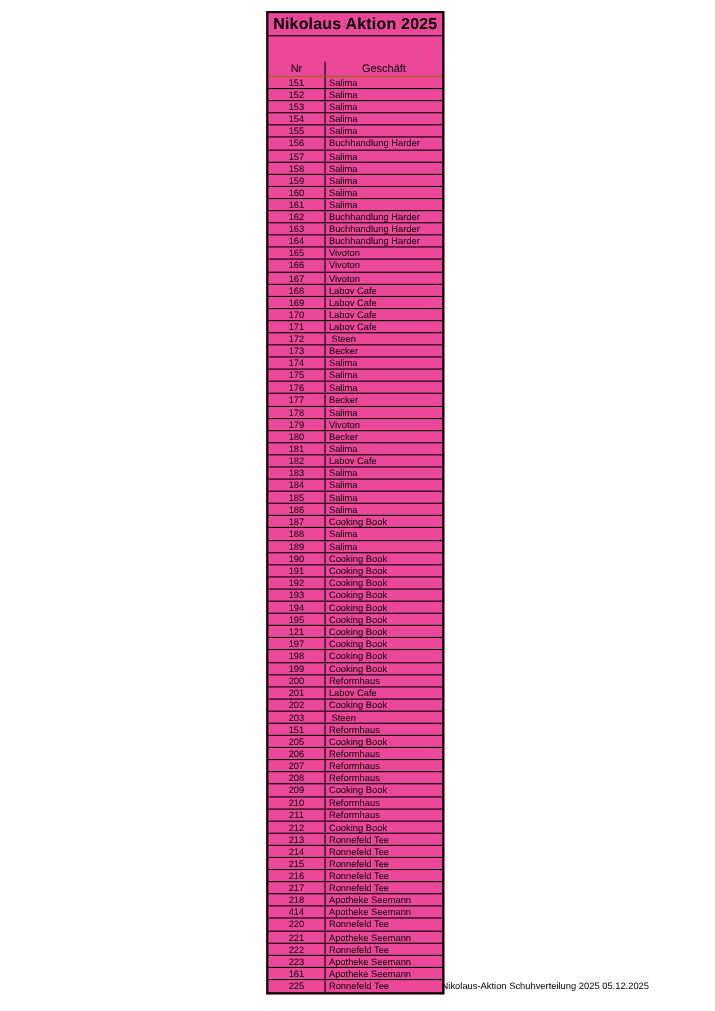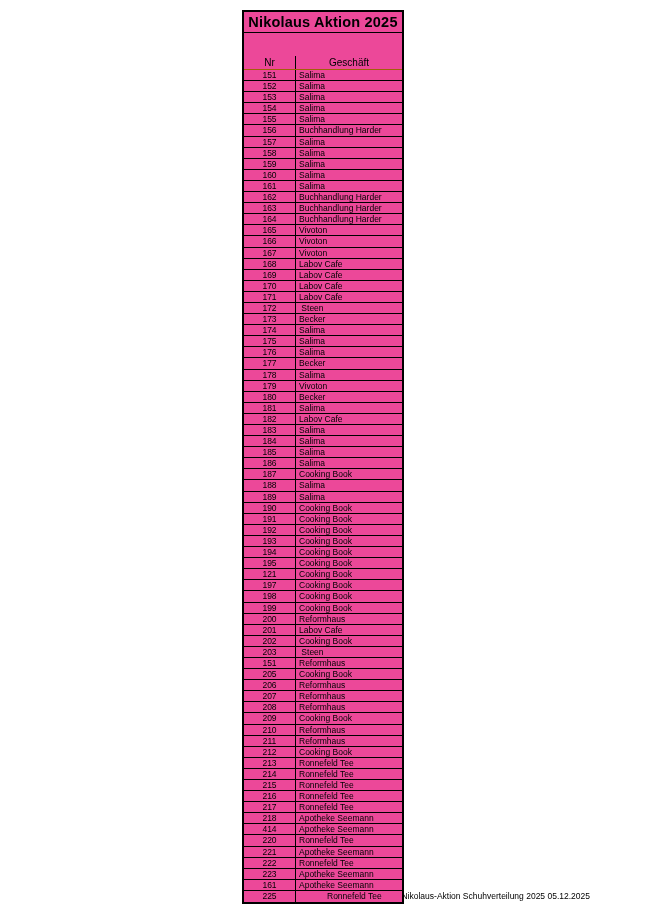--- a/index.html
+++ b/index.html
@@ -59,21 +59,20 @@
   }
   .data-row {
     display: flex;
     height: 11.1px;
     border-bottom: 1px solid #000000;
     font-size: 8.5px;
     line-height: 10px;
   }
   .data-row:last-child {
     border-bottom: none;
-    gap: 28px;
   }
   .cell-nr {
     width: 52px;
     border-right: 1px solid #000000;
     text-align: center;
   }
   .cell-shop {
     flex: 1;
     padding-left: 3px;
     white-space: pre;

